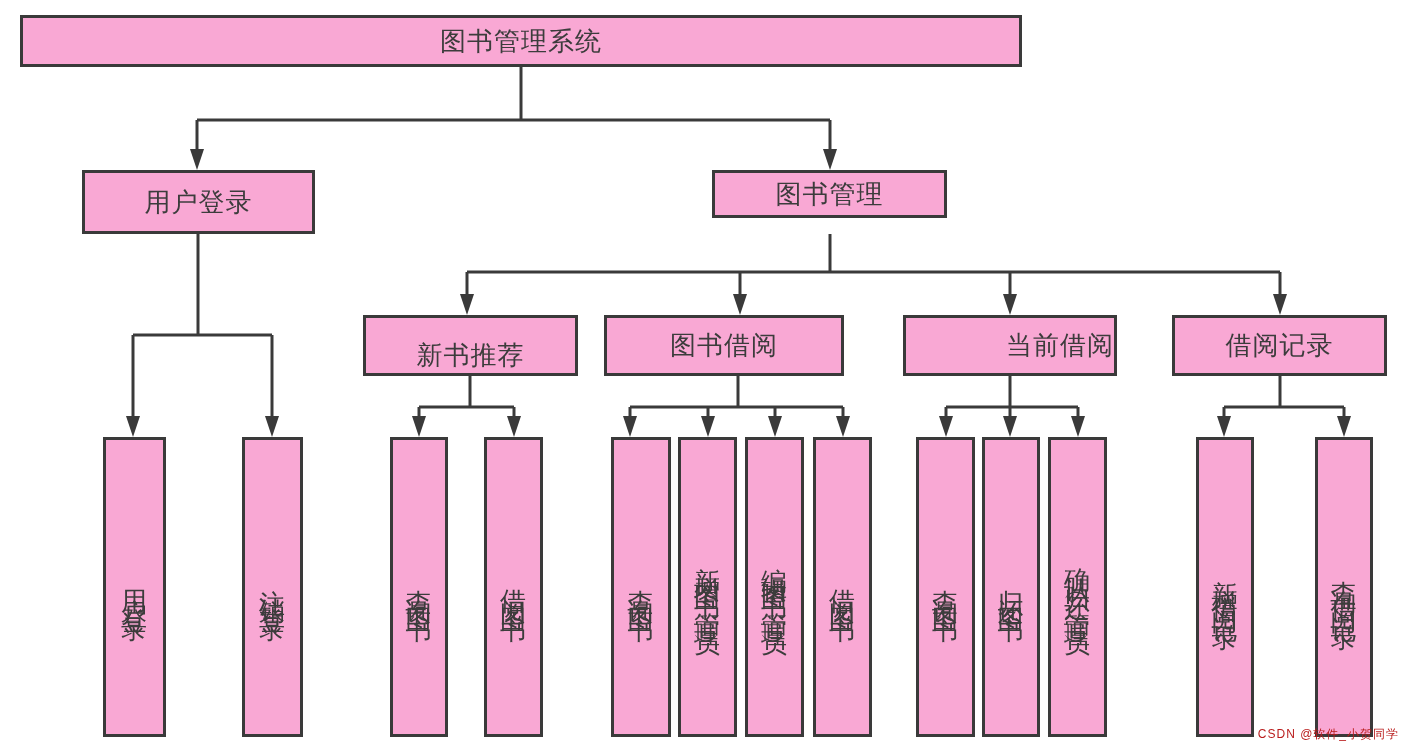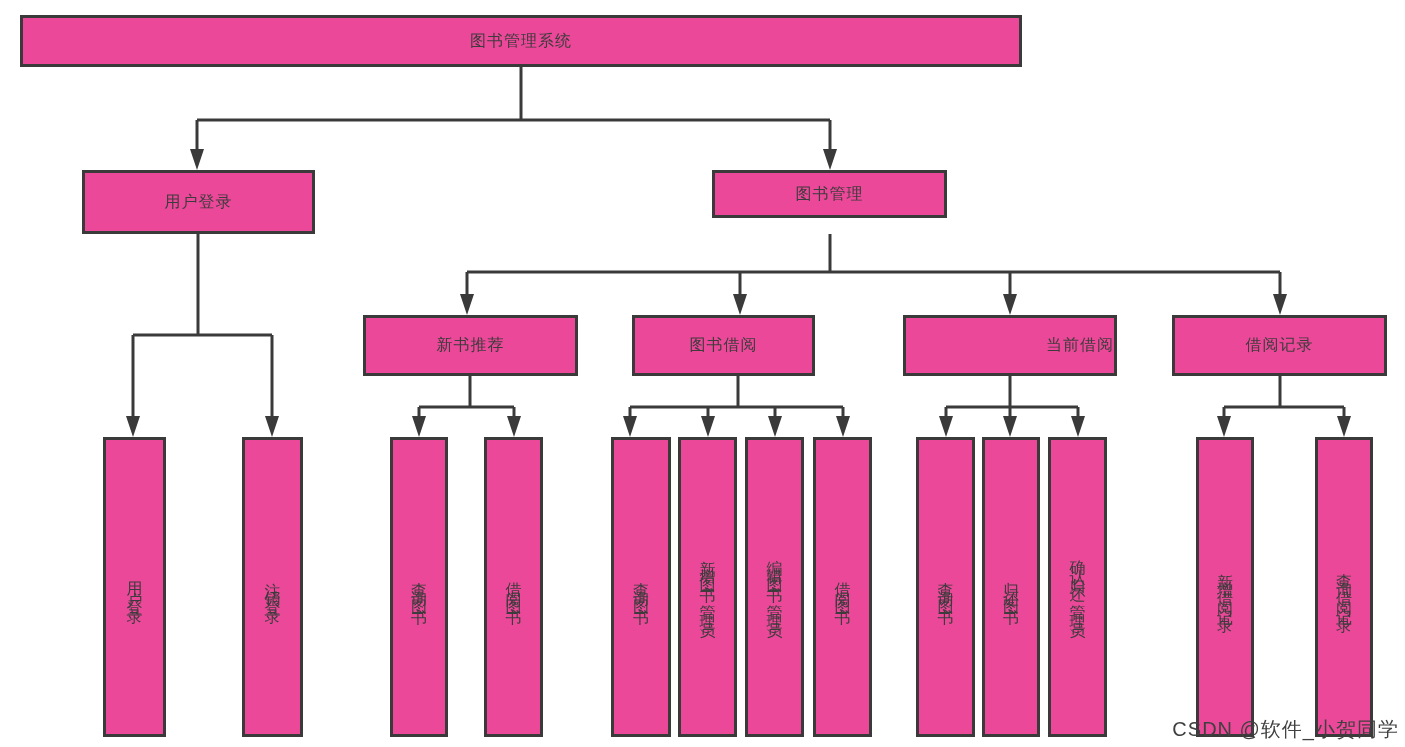--- a/index.html
+++ b/index.html
@@ -1,35 +1,35 @@
 <!DOCTYPE html>
 <html><head>
 <meta charset="utf-8">
 <style>
   html,body{margin:0;padding:0;background:#ffffff;}
   body{font-family:"Liberation Sans","DejaVu Sans",sans-serif;}
   .stage{position:relative;width:1405px;height:747px;background:#ffffff;overflow:hidden;}
   svg.wires{position:absolute;left:0;top:0;z-index:1;}
   .node{
     position:absolute;box-sizing:border-box;z-index:2;
-    border:3px solid #3a3a3a;background:#ec4899;
+    border:3px solid #3a3a3a;background:#f9a8d4;
     display:flex;align-items:center;justify-content:center;
-    color:#3c3c3c;font-size:16px;
+    color:#3c3c3c;font-size:26px;
   }
   .node .lbl{white-space:nowrap;letter-spacing:1px;}
   .node .vtext{
     writing-mode:vertical-rl;
     text-orientation:mixed;
     letter-spacing:9px;
     line-height:1;
     white-space:nowrap;
   }
   .watermark{
     position:absolute;right:6px;bottom:4px;z-index:5;
-    font-size:20px;color:#404040;letter-spacing:1px;
+    font-size:12px;color:#b91c1c;letter-spacing:1px;
   }
   .ln{stroke:#3a3a3a;stroke-width:3;fill:none;}
   .ah{fill:#3a3a3a;stroke:none;}
 </style>
 </head>
 <body>
 
 <div class="stage">
 
   <svg class="wires" width="1405" height="747">
@@ -112,24 +112,24 @@
     <span class="lbl">图书管理系统</span>
   </div>
 
   <div class="node" style="left:82px;top:170px;width:233px;height:64px;">
     <span class="lbl">用户登录</span>
   </div>
   <div class="node" style="left:712px;top:170px;width:235px;height:48px;">
     <span class="lbl">图书管理</span>
   </div>
 
-  <div class="node" style="left:363px;top:315px;width:215px;height:61px;">
+  <div class="node" style="left:363px;top:315px;width:215px;height:61px;align-items:flex-end;">
     <span class="lbl">新书推荐</span>
   </div>
-  <div class="node" style="left:632px;top:315px;width:183px;height:61px;font-family:Liberation Mono, monospace;">
+  <div class="node" style="left:604px;top:315px;width:240px;height:61px;font-family:Liberation Mono, monospace;">
     <span class="lbl">图书借阅</span>
   </div>
   <div class="node" style="left:903px;top:315px;width:214px;height:61px;justify-content:flex-end;">
     <span class="lbl">当前借阅</span>
   </div>
   <div class="node" style="left:1172px;top:315px;width:215px;height:61px;font-family:Liberation Mono, monospace;">
     <span class="lbl">借阅记录</span>
   </div>
 
   <div class="node" style="left:103px;top:437px;width:63px;height:300px;">

